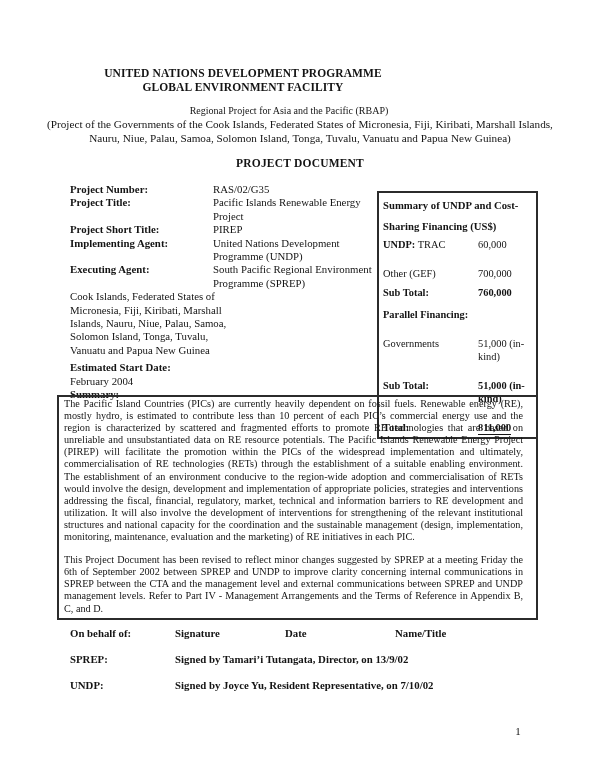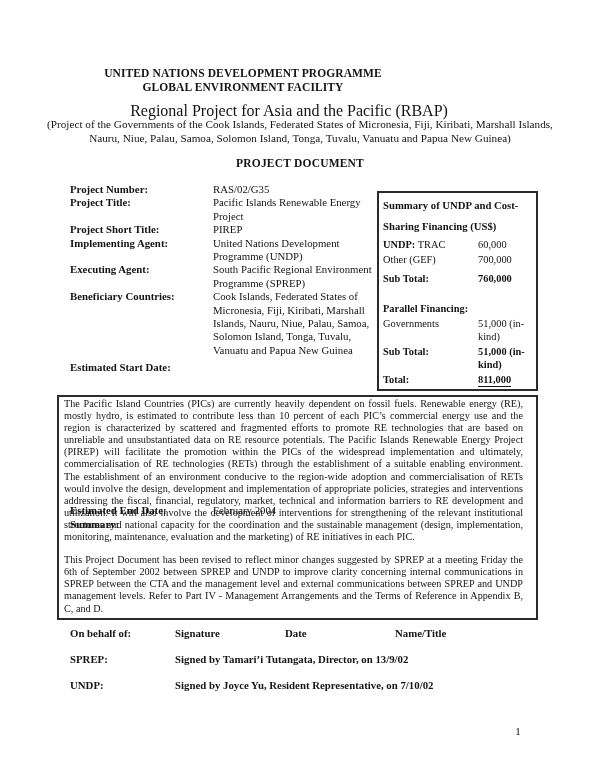--- a/index.html
+++ b/index.html
@@ -14,54 +14,54 @@
   }
   .bold{font-weight:bold;}
 
   .org-title{
     position:absolute;left:0;top:67px;width:486px;
     font-size:11.5px;font-weight:bold;line-height:13.5px;text-align:center;
     letter-spacing:.1px;
   }
   .subtitle{
     position:absolute;left:0;top:104px;width:578px;
-    font-size:16px;line-height:13.5px;text-align:center;
+    font-size:10px;line-height:13.5px;text-align:center;
   }
   .gov-line{
     position:absolute;left:35px;top:118px;width:530px;
     font-size:11.2px;line-height:13.5px;text-align:center;
   }
   .doc-title{
     position:absolute;left:0;top:157px;width:600px;
     font-size:11.5px;font-weight:bold;line-height:13.5px;text-align:center;
     letter-spacing:.2px;
   }
 
   .fields{
     position:absolute;left:70px;top:183px;width:312px;
     font-size:10.8px;line-height:13.4px;
   }
   .frow{display:flex;}
   .flabel{width:143px;font-weight:bold;flex:0 0 143px;}
   .fvalue{width:169px;}
-  .frow.gap-before{margin-top:4px;flex-direction:column;}
+  .frow.gap-before{margin-top:4px;}
   .summary-label{font-weight:bold;font-size:10.8px;line-height:13.4px;}
 
   .finbox{
     position:absolute;left:377px;top:191px;width:161px;min-height:166px;
     box-sizing:border-box;border:2px solid #2b2b2b;
     padding:2px 4px 2px 4px;
     font-size:10.4px;line-height:13px;
   }
   .fin-title{font-weight:bold;font-size:10.7px;line-height:21px;margin-bottom:1px;}
   .finrow{display:flex;align-items:flex-start;}
   .finrow .fl{flex:1 1 auto;}
   .finrow .fv{flex:0 0 54px;width:54px;}
   .finrow.b .fl,.finrow.b .fv{font-weight:bold;}
-  .mt2{margin-top:2px;}.mt6{margin-top:6px;}.mt9{margin-top:17px;}
+  .mt2{margin-top:16px;}.mt6{margin-top:6px;}.mt9{margin-top:9px;}
   .underlined{border-bottom:1.6px solid #141414;display:inline-block;line-height:11.5px;}
 
   .sumbox{
     position:absolute;left:57px;top:395px;width:481px;
     box-sizing:border-box;border:2px solid #2b2b2b;
     padding:1px 13px 3px 5px;
     font-size:10.2px;line-height:12.1px;text-align:justify;
   }
   .sumbox p{margin:0;}
   .sumbox p + p{margin-top:11px;}
@@ -114,28 +114,26 @@
     </div>
     <div class="frow">
       <div class="flabel">Implementing Agent:</div>
       <div class="fvalue">United Nations Development Programme (UNDP)</div>
     </div>
     <div class="frow">
       <div class="flabel">Executing Agent:</div>
       <div class="fvalue">South Pacific Regional Environment Programme (SPREP)</div>
     </div>
     <div class="frow">
-      <div class="flabel">Beneficiary Countries:</div>
       <div class="fvalue">Cook Islands, Federated States of Micronesia, Fiji, Kiribati, Marshall Islands, Nauru, Niue, Palau, Samoa, Solomon Island, Tonga, Tuvalu, Vanuatu and Papua New Guinea</div>
     </div>
     <div class="frow gap-before">
       <div class="flabel">Estimated Start Date:</div>
     </div>
     <div class="frow">
-      <div class="flabel">Estimated End Date:</div>
       <div class="fvalue">February 2004</div>
     </div>
     <div class="summary-label">Summary:</div>
   </div>
 
   <div class="finbox">
     <div class="fin-title">Summary of UNDP and Cost-Sharing Financing (US$)</div>
     <div class="finrow">
       <div class="fl"><span class="bold">UNDP:</span><span> TRAC</span></div>
       <div class="fv">60,000</div>

